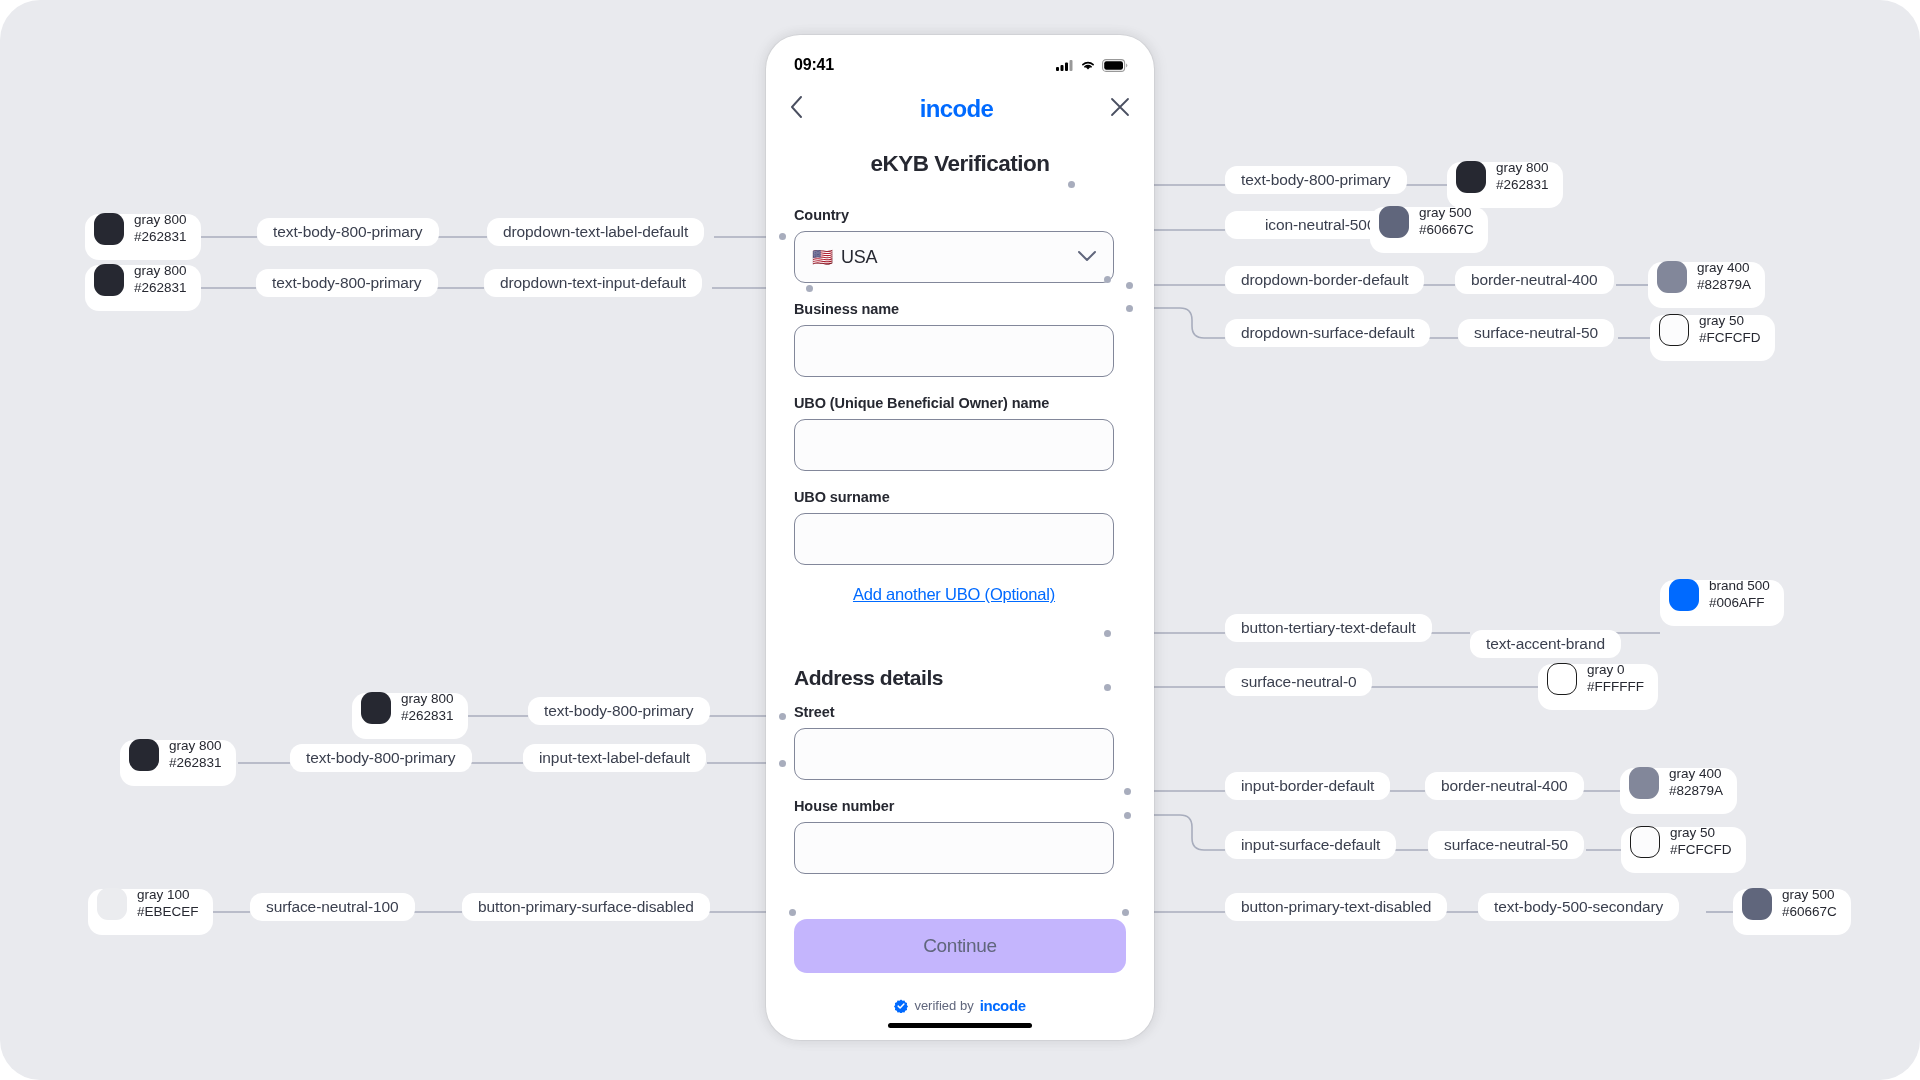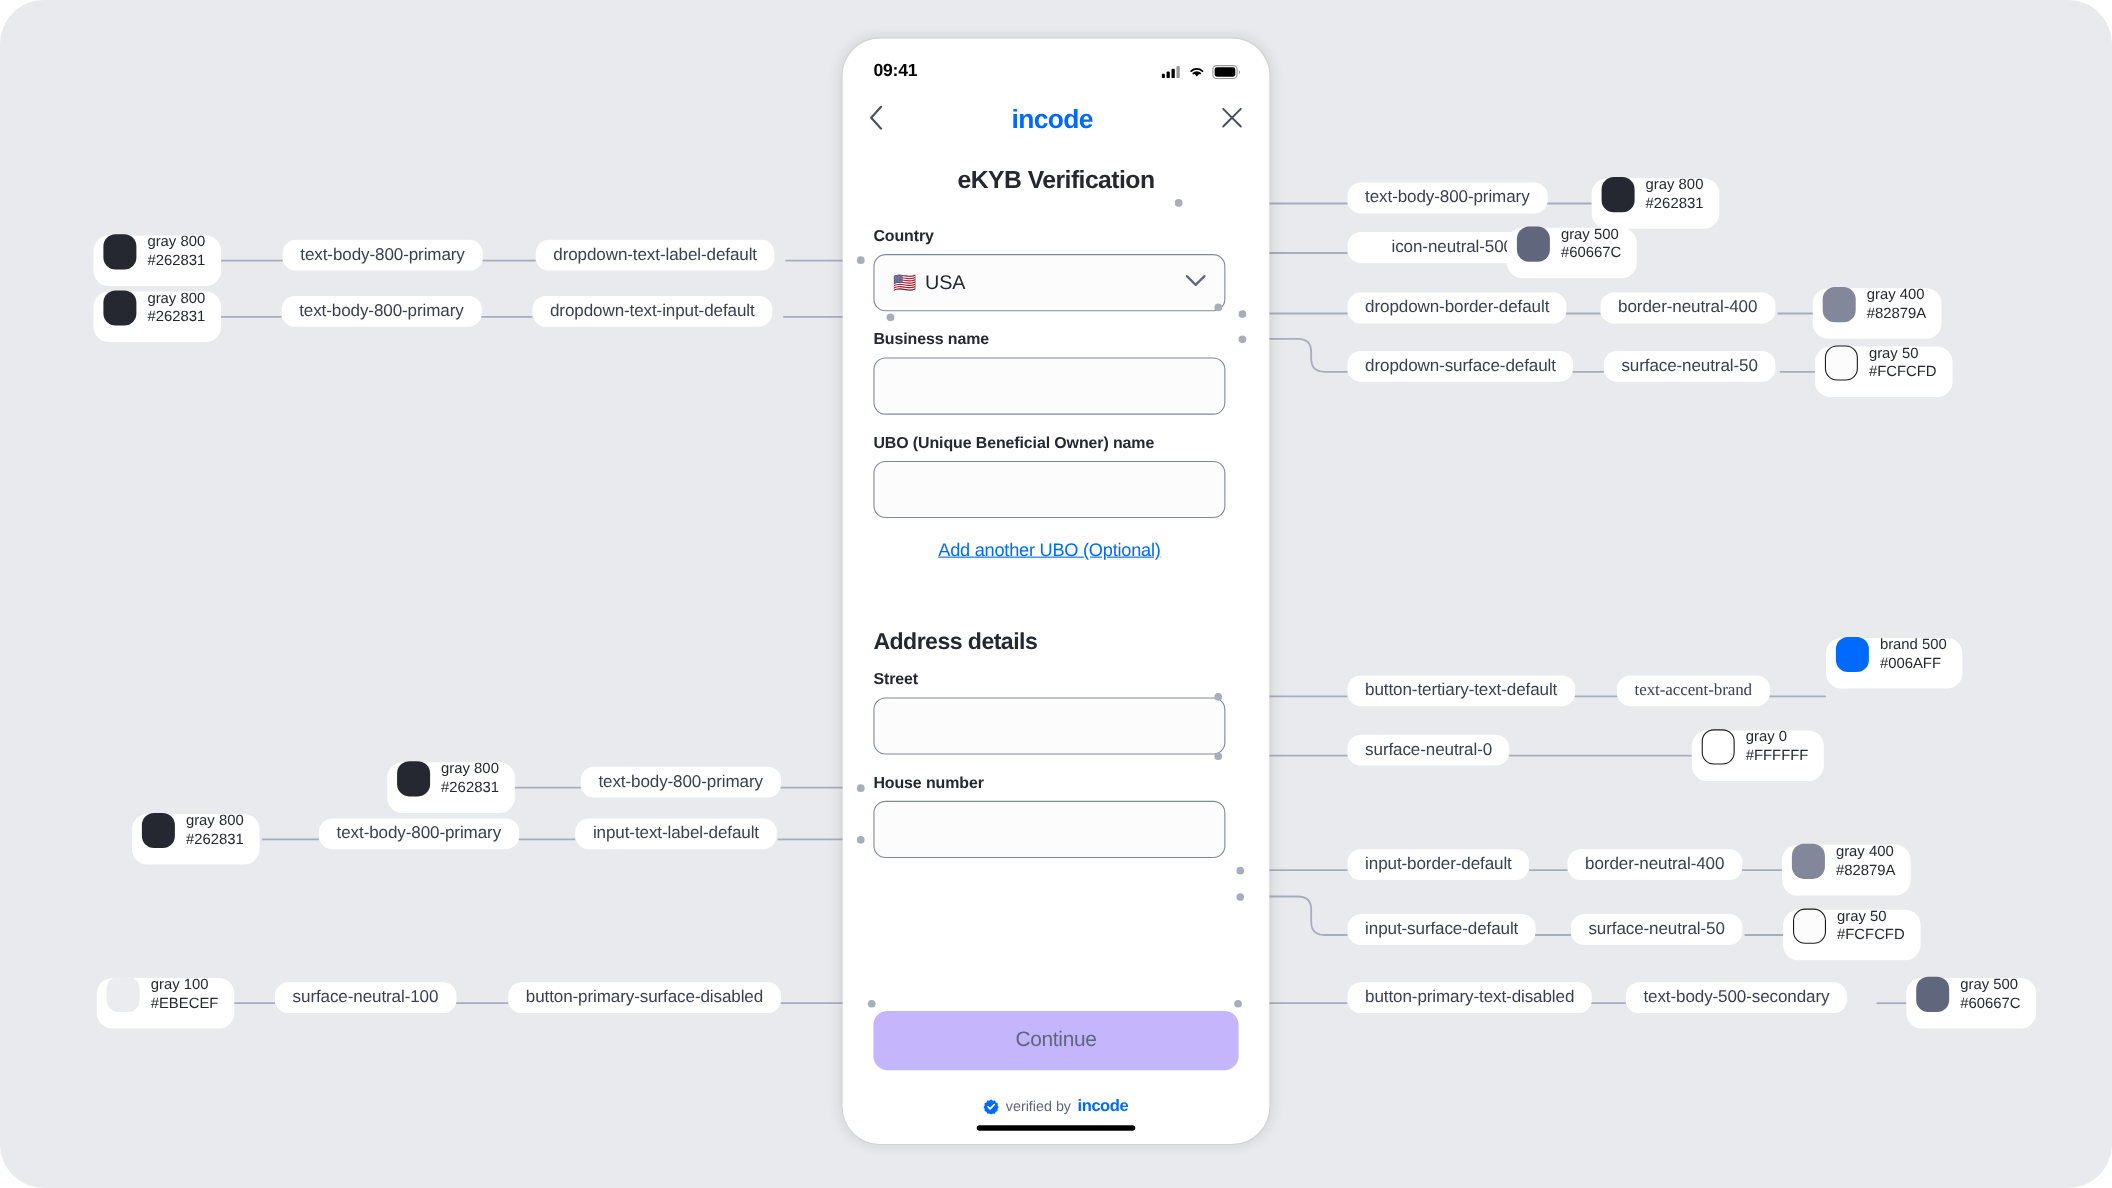--- a/index.html
+++ b/index.html
@@ -311,20 +311,24 @@
       <div>
         <div class="field-label">Business name</div>
         <div class="field-box"></div>
       </div>
 
       <div>
         <div class="field-label">UBO (Unique Beneficial Owner) name</div>
         <div class="field-box"></div>
       </div>
 
+      <div>
+        <div class="field-label">UBO surname</div>
+        <div class="field-box"></div>
+      </div>
 
       <a class="tertiary-link" href="#">Add another UBO (Optional)</a>
 
       <div class="section-title">Address details</div>
 
       <div>
         <div class="field-label">Street</div>
         <div class="field-box"></div>
       </div>
 
@@ -401,21 +405,21 @@
   <div class="pill" style="left:1458px; top:319px;">surface-neutral-50</div>
   <div class="swatch" style="left:1650px; top:315px;">
     <span class="chip outline" style="background:#FCFCFD;"></span>
     <span class="txt">
       <span>gray 50</span>
       <span>#FCFCFD</span>
     </span>
   </div>
 
   <div class="pill" style="left:1225px; top:614px;">button-tertiary-text-default</div>
-  <div class="pill" style="left:1470px; top:614px;font-family:Liberation Serif, serif;">text-accent-brand</div>
+  <div class="pill" style="left:1470px; top:630px;">text-accent-brand</div>
   <div class="swatch" style="left:1660px; top:580px;">
     <span class="chip" style="background:#006AFF;"></span>
     <span class="txt">
       <span>brand 500</span>
       <span>#006AFF</span>
     </span>
   </div>
 
   <div class="pill" style="left:1225px; top:668px;">surface-neutral-0</div>
   <div class="swatch" style="left:1538px; top:664px;">

